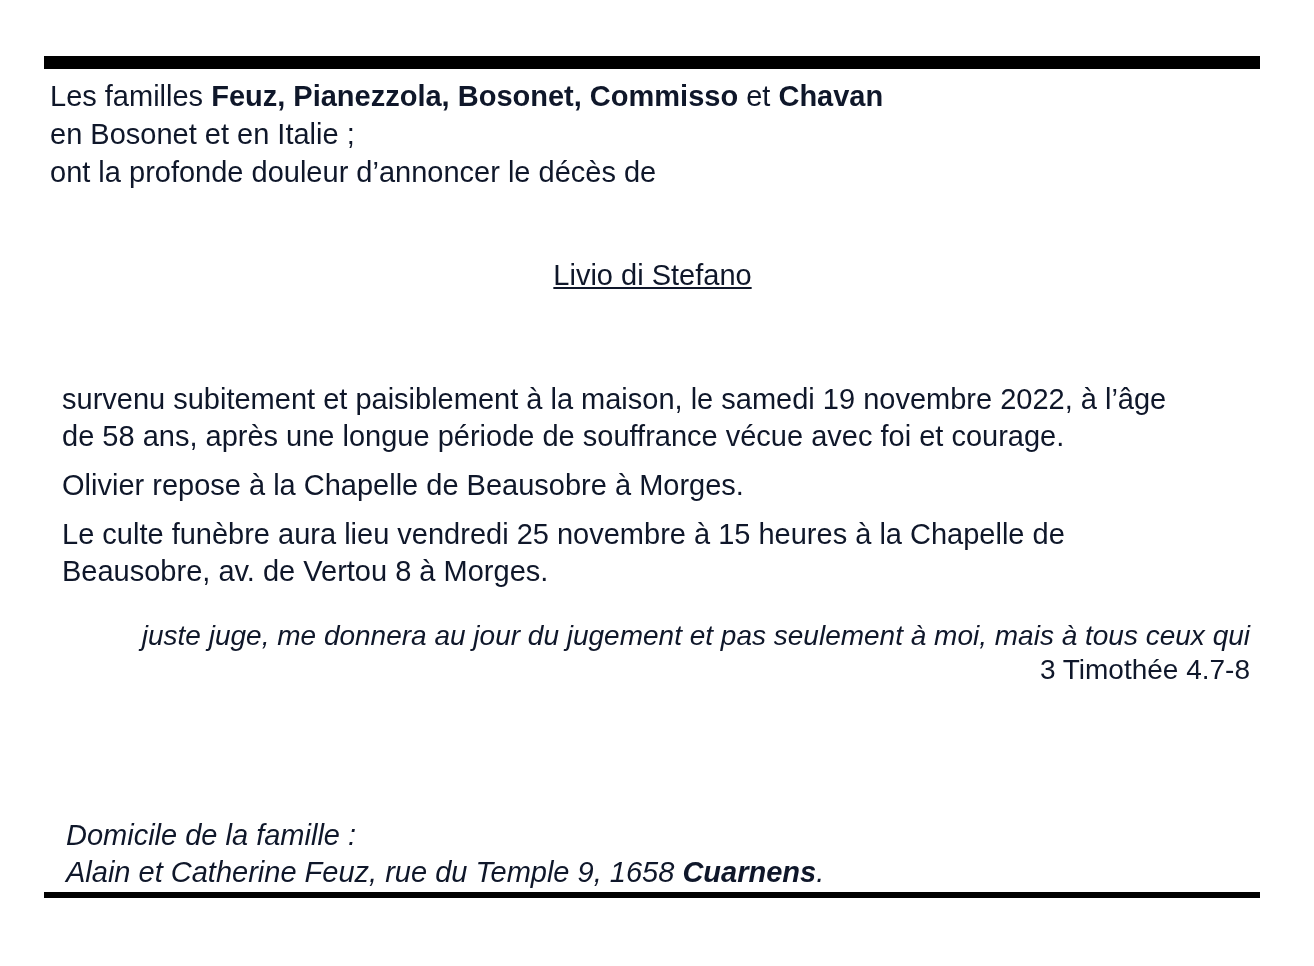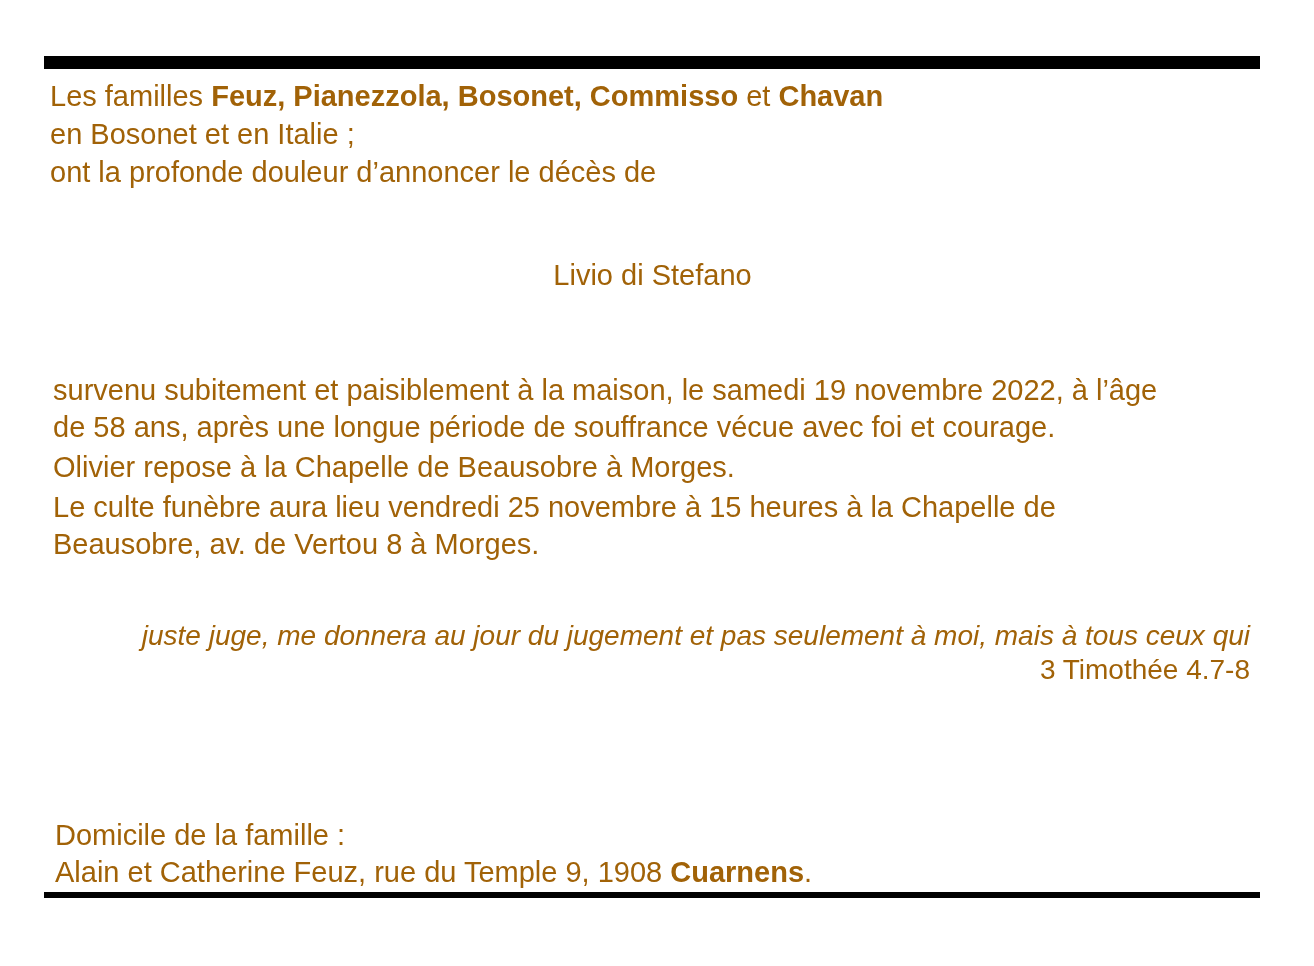--- a/index.html
+++ b/index.html
@@ -6,21 +6,21 @@
     margin: 0;
     padding: 0;
     background: #ffffff;
   }
   .page {
     position: relative;
     width: 1314px;
     height: 966px;
     background: #ffffff;
     font-family: "Liberation Sans", "DejaVu Sans", sans-serif;
-    color: #a16207;
+    color: #0f172a;
     overflow: hidden;
   }
   .rule {
     position: absolute;
     left: 44px;
     width: 1216px;
     background: #000000;
   }
   .rule-top { top: 56px; height: 13px; }
   .rule-bottom { top: 892px; height: 6px; }
@@ -42,51 +42,53 @@
     text-align: center;
   }
   .deceased-name {
     font-size: 32px;
     font-weight: bold;
     line-height: 40px;
   }
   .deceased-subtitle {
     font-size: 29px;
     line-height: 38px;
+    text-decoration: underline;
   }
   .main {
     position: absolute;
     left: 50px;
     top: 369px;
     width: 1140px;
     font-size: 29px;
     line-height: 37px;
   }
-  .main p { margin: 3px; }
+  .main p { margin: 12px; }
 
   .quote {
     position: absolute;
     left: 60px;
     top: 619px;
     width: 1190px;
     text-align: right;
     font-style: italic;
     font-size: 28px;
     line-height: 34px;
   }
   .quote .citation {
     font-style: normal;
   }
   .contact {
     position: absolute;
-    left: 55px;
+    left: 66px;
     top: 817px;
     width: 1180px;
     font-size: 29px;
     line-height: 37px;
+    font-style: italic;
   }
   b { font-weight: bold; }
 </style>
 </head>
 <body>
 
 <div class="page">
 
   <div class="rule rule-top"></div>
 
@@ -106,18 +108,18 @@
     <p>Le culte funèbre aura lieu vendredi 25 novembre à 15 heures à la Chapelle de Beausobre, av. de Vertou 8 à Morges.</p>
   </div>
 
   <div class="quote">
     <div class="quote-line">juste juge, me donnera au jour du jugement et pas seulement à moi, mais à tous ceux qui</div>
     <div class="citation">3 Timothée 4.7-8</div>
   </div>
 
   <div class="contact">
     <div class="line">Domicile de la famille :</div>
-    <div class="line"><span>Alain et Catherine Feuz, rue du Temple 9, 1908 </span><b>Cuarnens</b><span>.</span></div>
+    <div class="line"><span>Alain et Catherine Feuz, rue du Temple 9, 1658 </span><b>Cuarnens</b><span>.</span></div>
   </div>
 
   <div class="rule rule-bottom"></div>
 
 </div>
 
 </body></html>

